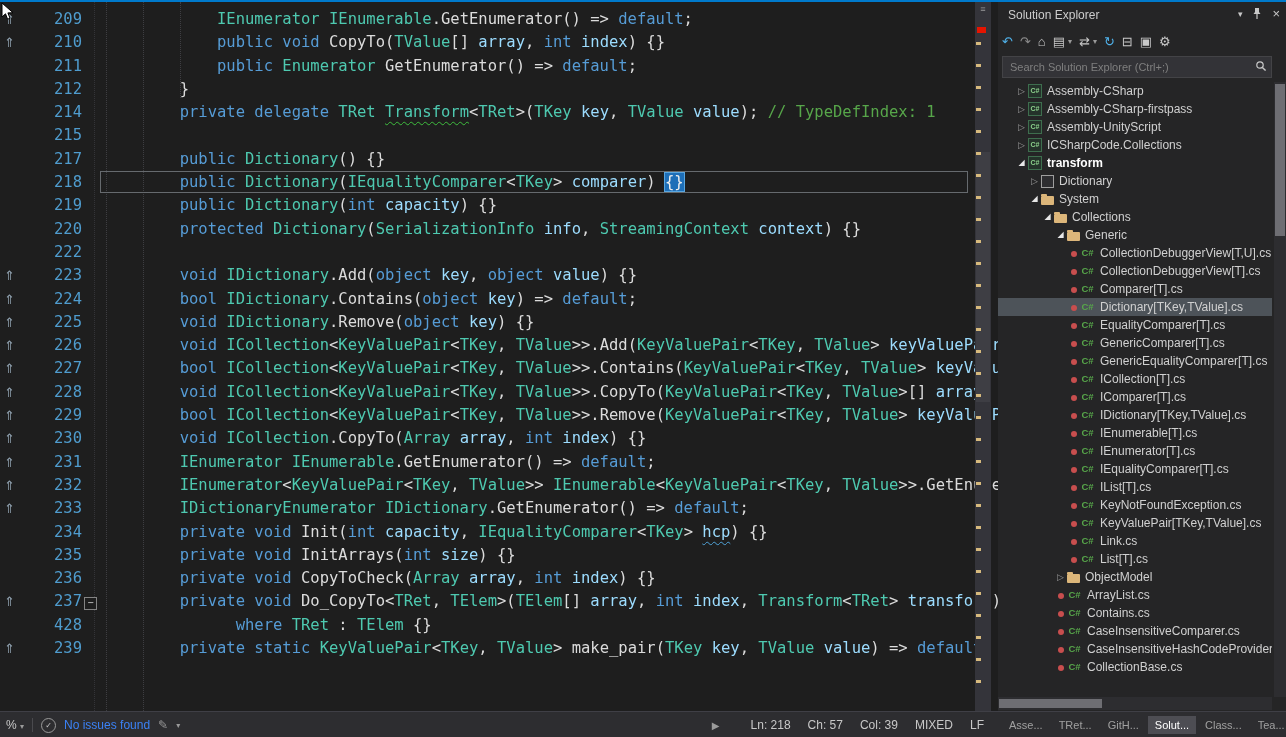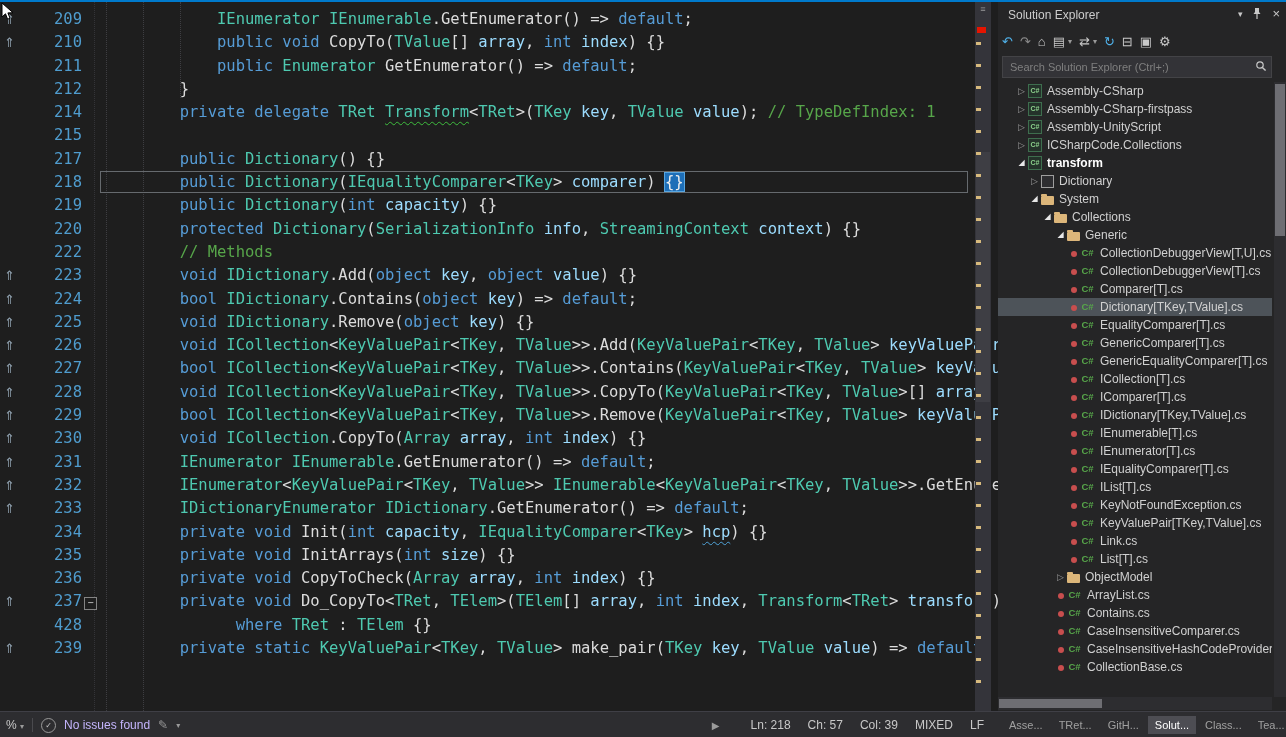--- a/index.html
+++ b/index.html
@@ -107,21 +107,21 @@
         <div class="code-line"><span class="glyph-cell">⇑</span><span class="line-num">209</span><span class="fold-cell"></span><span class="code-text"><span class="tok-d">            </span><span class="tok-t">IEnumerator</span><span class="tok-d"> </span><span class="tok-t">IEnumerable</span><span class="tok-d">.GetEnumerator() =&gt; </span><span class="tok-k">default</span><span class="tok-d">;</span></span></div>
         <div class="code-line"><span class="glyph-cell">⇑</span><span class="line-num">210</span><span class="fold-cell"></span><span class="code-text"><span class="tok-d">            </span><span class="tok-k">public</span><span class="tok-d"> </span><span class="tok-k">void</span><span class="tok-d"> CopyTo(</span><span class="tok-t">TValue</span><span class="tok-d">[] </span><span class="tok-p">array</span><span class="tok-d">, </span><span class="tok-k">int</span><span class="tok-d"> </span><span class="tok-p">index</span><span class="tok-d">) {}</span></span></div>
         <div class="code-line"><span class="glyph-cell"></span><span class="line-num">211</span><span class="fold-cell"></span><span class="code-text"><span class="tok-d">            </span><span class="tok-k">public</span><span class="tok-d"> </span><span class="tok-t">Enumerator</span><span class="tok-d"> GetEnumerator() =&gt; </span><span class="tok-k">default</span><span class="tok-d">;</span></span></div>
         <div class="code-line"><span class="glyph-cell"></span><span class="line-num">212</span><span class="fold-cell"></span><span class="code-text"><span class="tok-d">        }</span></span></div>
         <div class="code-line"><span class="glyph-cell"></span><span class="line-num">214</span><span class="fold-cell"></span><span class="code-text"><span class="tok-d">        </span><span class="tok-k">private</span><span class="tok-d"> </span><span class="tok-k">delegate</span><span class="tok-d"> </span><span class="tok-t">TRet</span><span class="tok-d"> </span><span class="tok-tg">Transform</span><span class="tok-d">&lt;</span><span class="tok-t">TRet</span><span class="tok-d">&gt;(</span><span class="tok-t">TKey</span><span class="tok-d"> </span><span class="tok-p">key</span><span class="tok-d">, </span><span class="tok-t">TValue</span><span class="tok-d"> </span><span class="tok-p">value</span><span class="tok-d">); </span><span class="tok-c">// TypeDefIndex: 1</span></span></div>
         <div class="code-line"><span class="glyph-cell"></span><span class="line-num">215</span><span class="fold-cell"></span><span class="code-text"></span></div>
         <div class="code-line"><span class="glyph-cell"></span><span class="line-num">217</span><span class="fold-cell"></span><span class="code-text"><span class="tok-d">        </span><span class="tok-k">public</span><span class="tok-d"> </span><span class="tok-t">Dictionary</span><span class="tok-d">() {}</span></span></div>
         <div class="code-line current"><span class="glyph-cell"></span><span class="line-num">218</span><span class="fold-cell"></span><span class="code-text"><span class="tok-d">        </span><span class="tok-k">public</span><span class="tok-d"> </span><span class="tok-t">Dictionary</span><span class="tok-d">(</span><span class="tok-t">IEqualityComparer</span><span class="tok-d">&lt;</span><span class="tok-t">TKey</span><span class="tok-d">&gt; </span><span class="tok-p">comparer</span><span class="tok-d">) </span><span class="tok-sel">{}</span></span></div>
         <div class="code-line"><span class="glyph-cell"></span><span class="line-num">219</span><span class="fold-cell"></span><span class="code-text"><span class="tok-d">        </span><span class="tok-k">public</span><span class="tok-d"> </span><span class="tok-t">Dictionary</span><span class="tok-d">(</span><span class="tok-k">int</span><span class="tok-d"> </span><span class="tok-p">capacity</span><span class="tok-d">) {}</span></span></div>
         <div class="code-line"><span class="glyph-cell"></span><span class="line-num">220</span><span class="fold-cell"></span><span class="code-text"><span class="tok-d">        </span><span class="tok-k">protected</span><span class="tok-d"> </span><span class="tok-t">Dictionary</span><span class="tok-d">(</span><span class="tok-t">SerializationInfo</span><span class="tok-d"> </span><span class="tok-p">info</span><span class="tok-d">, </span><span class="tok-t">StreamingContext</span><span class="tok-d"> </span><span class="tok-p">context</span><span class="tok-d">) {}</span></span></div>
-        <div class="code-line"><span class="glyph-cell"></span><span class="line-num">222</span><span class="fold-cell"></span><span class="code-text"><span class="tok-d">        </span><span class="tok-c">// Methods</span></span></div>
+        <div class="code-line"><span class="glyph-cell"></span><span class="line-num">222</span><span class="fold-cell"></span></div>
         <div class="code-line"><span class="glyph-cell">⇑</span><span class="line-num">223</span><span class="fold-cell"></span><span class="code-text"><span class="tok-d">        </span><span class="tok-k">void</span><span class="tok-d"> </span><span class="tok-t">IDictionary</span><span class="tok-d">.Add(</span><span class="tok-k">object</span><span class="tok-d"> </span><span class="tok-p">key</span><span class="tok-d">, </span><span class="tok-k">object</span><span class="tok-d"> </span><span class="tok-p">value</span><span class="tok-d">) {}</span></span></div>
         <div class="code-line"><span class="glyph-cell">⇑</span><span class="line-num">224</span><span class="fold-cell"></span><span class="code-text"><span class="tok-d">        </span><span class="tok-k">bool</span><span class="tok-d"> </span><span class="tok-t">IDictionary</span><span class="tok-d">.Contains(</span><span class="tok-k">object</span><span class="tok-d"> </span><span class="tok-p">key</span><span class="tok-d">) =&gt; </span><span class="tok-k">default</span><span class="tok-d">;</span></span></div>
         <div class="code-line"><span class="glyph-cell">⇑</span><span class="line-num">225</span><span class="fold-cell"></span><span class="code-text"><span class="tok-d">        </span><span class="tok-k">void</span><span class="tok-d"> </span><span class="tok-t">IDictionary</span><span class="tok-d">.Remove(</span><span class="tok-k">object</span><span class="tok-d"> </span><span class="tok-p">key</span><span class="tok-d">) {}</span></span></div>
         <div class="code-line"><span class="glyph-cell">⇑</span><span class="line-num">226</span><span class="fold-cell"></span><span class="code-text"><span class="tok-d">        </span><span class="tok-k">void</span><span class="tok-d"> </span><span class="tok-t">ICollection</span><span class="tok-d">&lt;</span><span class="tok-t">KeyValuePair</span><span class="tok-d">&lt;</span><span class="tok-t">TKey</span><span class="tok-d">, </span><span class="tok-t">TValue</span><span class="tok-d">&gt;&gt;.Add(</span><span class="tok-t">KeyValuePair</span><span class="tok-d">&lt;</span><span class="tok-t">TKey</span><span class="tok-d">, </span><span class="tok-t">TValue</span><span class="tok-d">&gt; </span><span class="tok-p">keyValuePair</span></span></div>
         <div class="code-line"><span class="glyph-cell">⇑</span><span class="line-num">227</span><span class="fold-cell"></span><span class="code-text"><span class="tok-d">        </span><span class="tok-k">bool</span><span class="tok-d"> </span><span class="tok-t">ICollection</span><span class="tok-d">&lt;</span><span class="tok-t">KeyValuePair</span><span class="tok-d">&lt;</span><span class="tok-t">TKey</span><span class="tok-d">, </span><span class="tok-t">TValue</span><span class="tok-d">&gt;&gt;.Contains(</span><span class="tok-t">KeyValuePair</span><span class="tok-d">&lt;</span><span class="tok-t">TKey</span><span class="tok-d">, </span><span class="tok-t">TValue</span><span class="tok-d">&gt; </span><span class="tok-p">keyValuePair</span></span></div>
         <div class="code-line"><span class="glyph-cell">⇑</span><span class="line-num">228</span><span class="fold-cell"></span><span class="code-text"><span class="tok-d">        </span><span class="tok-k">void</span><span class="tok-d"> </span><span class="tok-t">ICollection</span><span class="tok-d">&lt;</span><span class="tok-t">KeyValuePair</span><span class="tok-d">&lt;</span><span class="tok-t">TKey</span><span class="tok-d">, </span><span class="tok-t">TValue</span><span class="tok-d">&gt;&gt;.CopyTo(</span><span class="tok-t">KeyValuePair</span><span class="tok-d">&lt;</span><span class="tok-t">TKey</span><span class="tok-d">, </span><span class="tok-t">TValue</span><span class="tok-d">&gt;[] </span><span class="tok-p">array</span><span class="tok-d">, </span></span></div>
         <div class="code-line"><span class="glyph-cell">⇑</span><span class="line-num">229</span><span class="fold-cell"></span><span class="code-text"><span class="tok-d">        </span><span class="tok-k">bool</span><span class="tok-d"> </span><span class="tok-t">ICollection</span><span class="tok-d">&lt;</span><span class="tok-t">KeyValuePair</span><span class="tok-d">&lt;</span><span class="tok-t">TKey</span><span class="tok-d">, </span><span class="tok-t">TValue</span><span class="tok-d">&gt;&gt;.Remove(</span><span class="tok-t">KeyValuePair</span><span class="tok-d">&lt;</span><span class="tok-t">TKey</span><span class="tok-d">, </span><span class="tok-t">TValue</span><span class="tok-d">&gt; </span><span class="tok-p">keyValuePair</span></span></div>
         <div class="code-line"><span class="glyph-cell">⇑</span><span class="line-num">230</span><span class="fold-cell"></span><span class="code-text"><span class="tok-d">        </span><span class="tok-k">void</span><span class="tok-d"> </span><span class="tok-t">ICollection</span><span class="tok-d">.CopyTo(</span><span class="tok-t">Array</span><span class="tok-d"> </span><span class="tok-p">array</span><span class="tok-d">, </span><span class="tok-k">int</span><span class="tok-d"> </span><span class="tok-p">index</span><span class="tok-d">) {}</span></span></div>
         <div class="code-line"><span class="glyph-cell">⇑</span><span class="line-num">231</span><span class="fold-cell"></span><span class="code-text"><span class="tok-d">        </span><span class="tok-t">IEnumerator</span><span class="tok-d"> </span><span class="tok-t">IEnumerable</span><span class="tok-d">.GetEnumerator() =&gt; </span><span class="tok-k">default</span><span class="tok-d">;</span></span></div>
         <div class="code-line"><span class="glyph-cell">⇑</span><span class="line-num">232</span><span class="fold-cell"></span><span class="code-text"><span class="tok-d">        </span><span class="tok-t">IEnumerator</span><span class="tok-d">&lt;</span><span class="tok-t">KeyValuePair</span><span class="tok-d">&lt;</span><span class="tok-t">TKey</span><span class="tok-d">, </span><span class="tok-t">TValue</span><span class="tok-d">&gt;&gt; </span><span class="tok-t">IEnumerable</span><span class="tok-d">&lt;</span><span class="tok-t">KeyValuePair</span><span class="tok-d">&lt;</span><span class="tok-t">TKey</span><span class="tok-d">, </span><span class="tok-t">TValue</span><span class="tok-d">&gt;&gt;.GetEnumerator() =&gt; </span></span></div>
@@ -378,21 +378,21 @@
     <div class="panel-hscroll">
         <div class="thumb"></div>
       </div>
   </div>
 
   <div class="statusbar">
     <div class="sb-left">
       <span><span>%</span> <span class="sb-caret">▾</span></span>
       <span class="sb-sep"></span>
       <span class="sb-check">✓</span>
-      <span style="color:#c4b5fd;">No issues found</span>
+      <span style="color:#3b82f6;">No issues found</span>
       <span style="color:#9A9A9A;">✎</span>
       <span class="sb-caret">▾</span>
     </div>
     <div class="sb-right">
       <span class="play">▶</span>
       <span>Ln: 218</span>
       <span>Ch: 57</span>
       <span>Col: 39</span>
       <span>MIXED</span>
       <span>LF</span>

